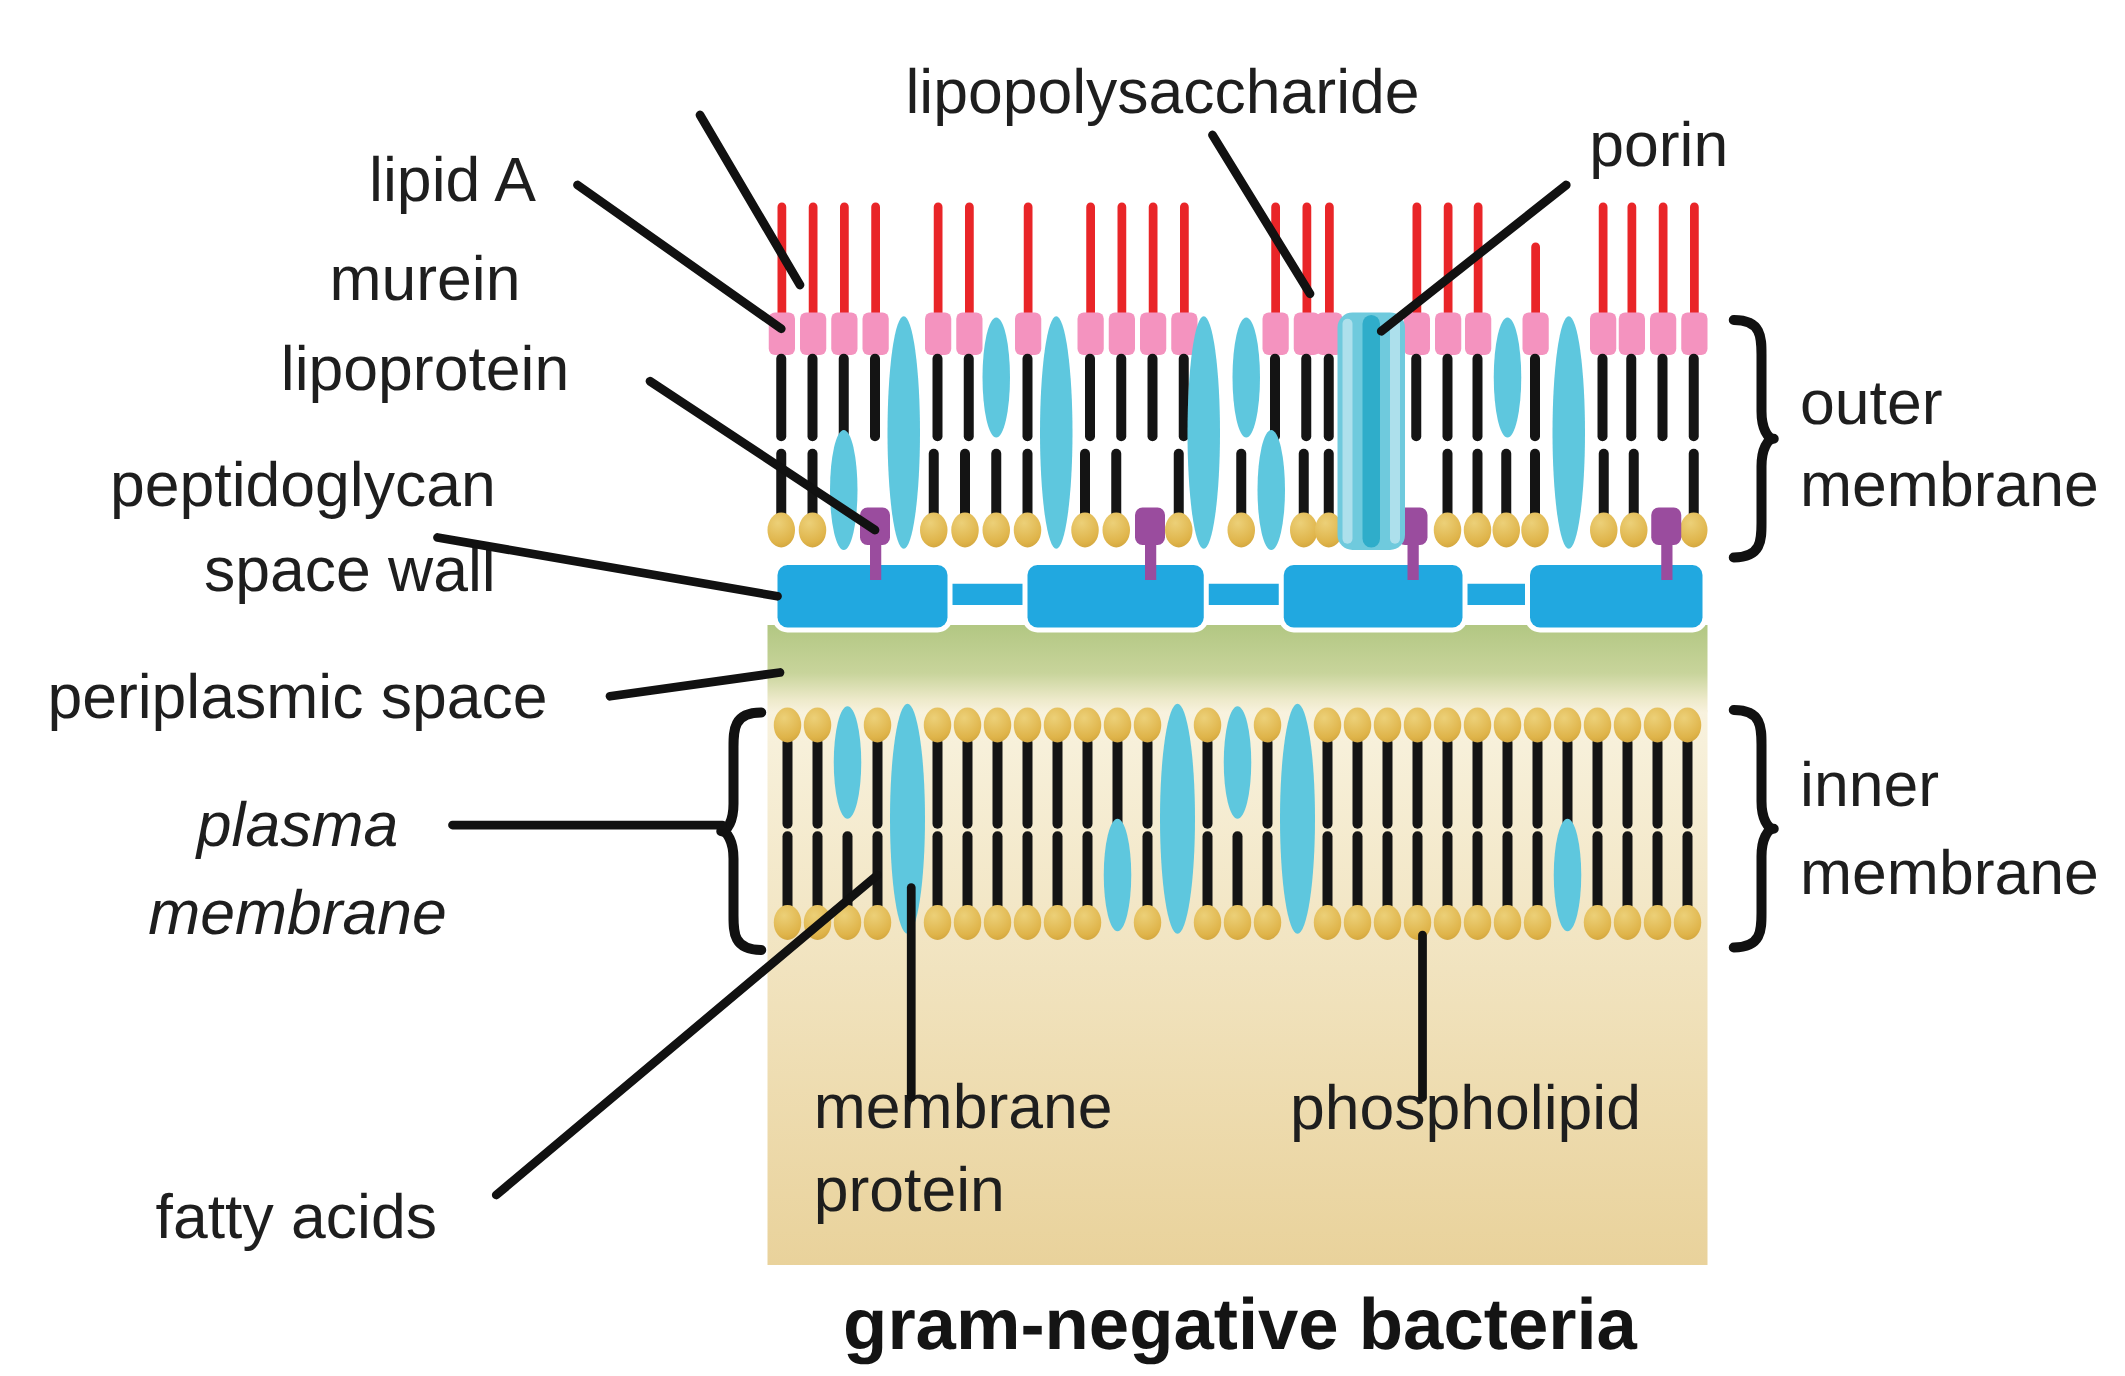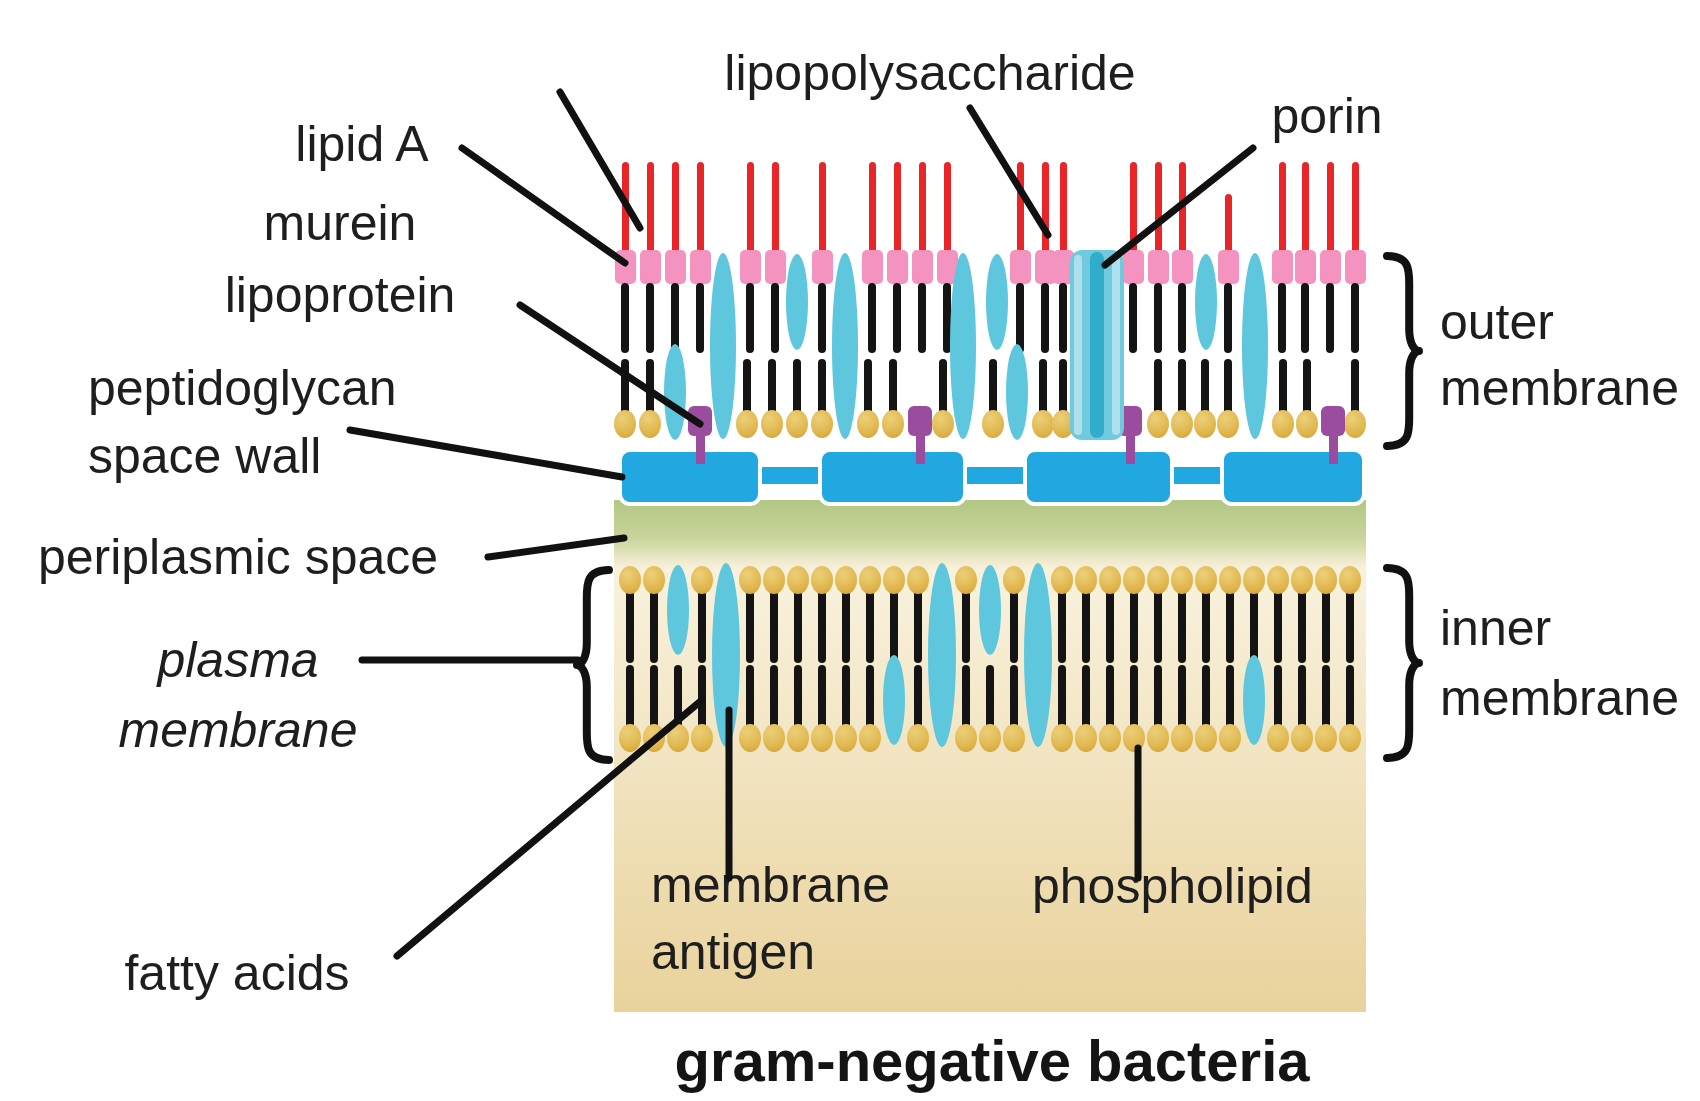--- a/index.html
+++ b/index.html
@@ -276,37 +276,37 @@
       <div class="label" style="line-height: 66px; left: 1327px; top: 116px; transform: translate(-50%, -50%); text-align: center;">
         <span class="ln">porin</span>
       </div>
       <div class="label" style="line-height: 66px; left: 362px; top: 144px; transform: translate(-50%, -50%); text-align: center;">
         <span class="ln">lipid A</span>
       </div>
       <div class="label" style="line-height: 72px; left: 340px; top: 259px; transform: translate(-50%, -50%); text-align: center;">
         <span class="ln">murein</span>
         <span class="ln">lipoprotein</span>
       </div>
-      <div class="label" style="line-height: 68px; left: 88px; top: 422px; transform: translate(0px, -50%); text-align: left;">
+      <div class="label" style="line-height: 68px; left: 88px; top: 422px; transform: translate(0px, -50%); text-align: right;">
         <span class="ln">peptidoglycan</span>
         <span class="ln">space wall</span>
       </div>
       <div class="label" style="line-height: 66px; left: 238px; top: 557px; transform: translate(-50%, -50%); text-align: center;">
         <span class="ln">periplasmic space</span>
       </div>
       <div class="label" style="line-height: 70px; left: 238px; top: 695px; transform: translate(-50%, -50%); text-align: center; font-style: italic;">
         <span class="ln">plasma</span>
         <span class="ln">membrane</span>
       </div>
       <div class="label" style="line-height: 66px; left: 237px; top: 973px; transform: translate(-50%, -50%); text-align: center;">
         <span class="ln">fatty acids</span>
       </div>
       <div class="label" style="line-height: 67px; left: 651px; top: 919px; transform: translate(0px, -50%); text-align: left;">
         <span class="ln">membrane</span>
-        <span class="ln">antigen</span>
+        <span class="ln">protein</span>
       </div>
       <div class="label" style="line-height: 66px; left: 1032px; top: 886px; transform: translate(0px, -50%); text-align: left;">
         <span class="ln">phospholipid</span>
       </div>
       <div class="label" style="line-height: 66px; left: 1440px; top: 355px; transform: translate(0px, -50%); text-align: left;">
         <span class="ln">outer</span>
         <span class="ln">membrane</span>
       </div>
       <div class="label" style="line-height: 70px; left: 1440px; top: 663px; transform: translate(0px, -50%); text-align: left;">
         <span class="ln">inner</span>

